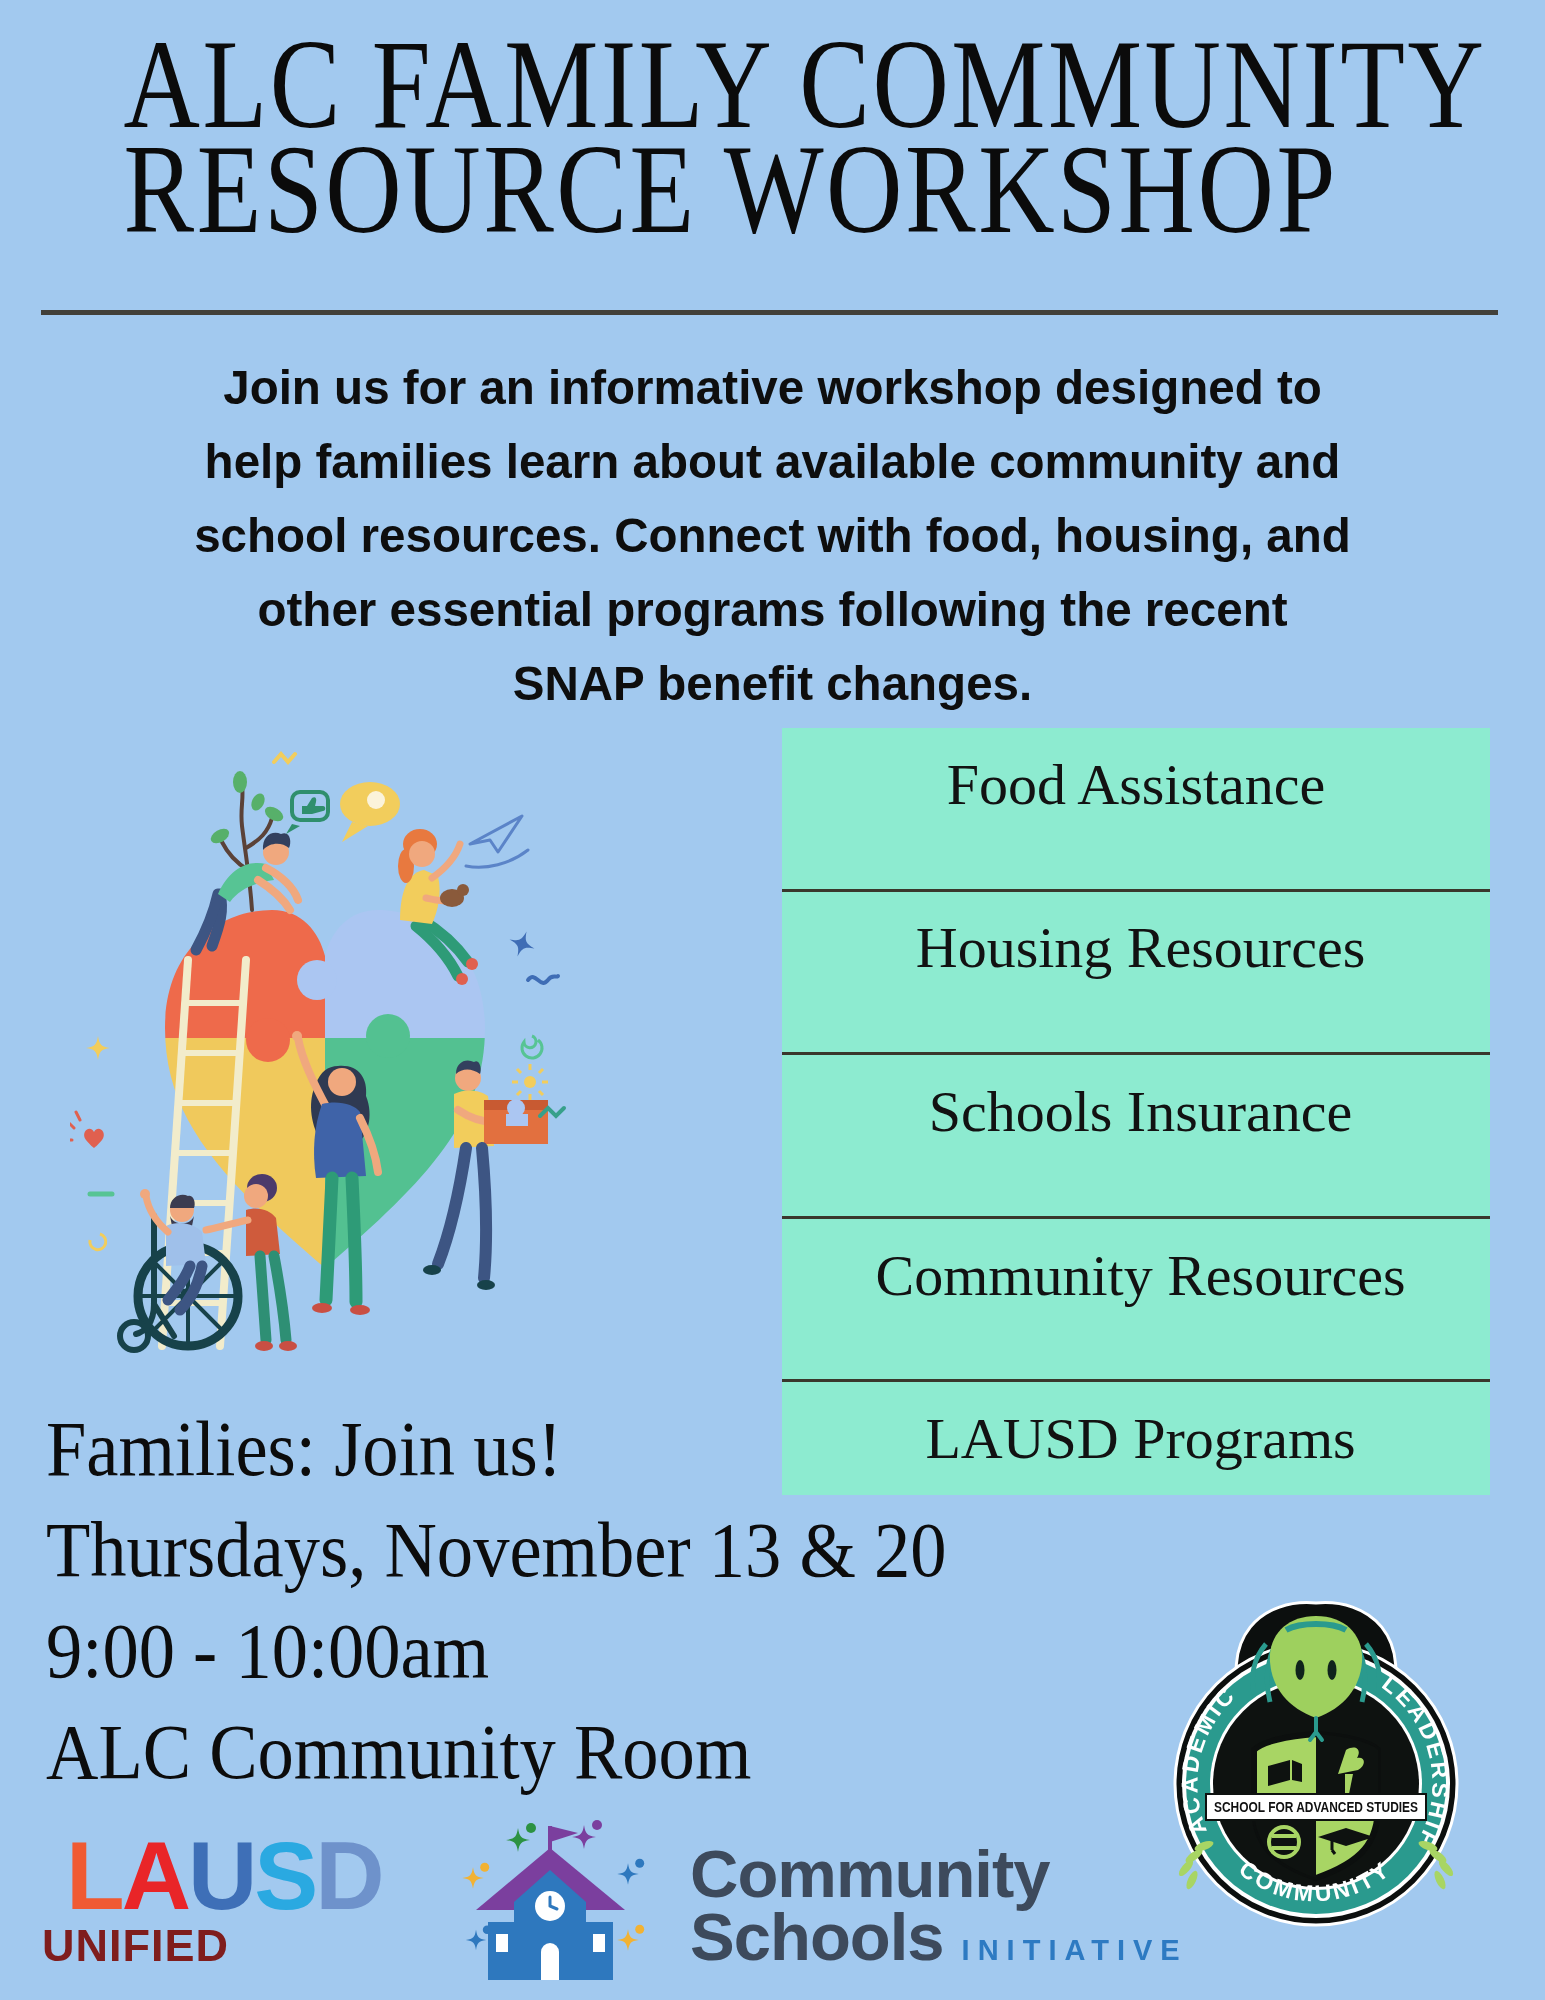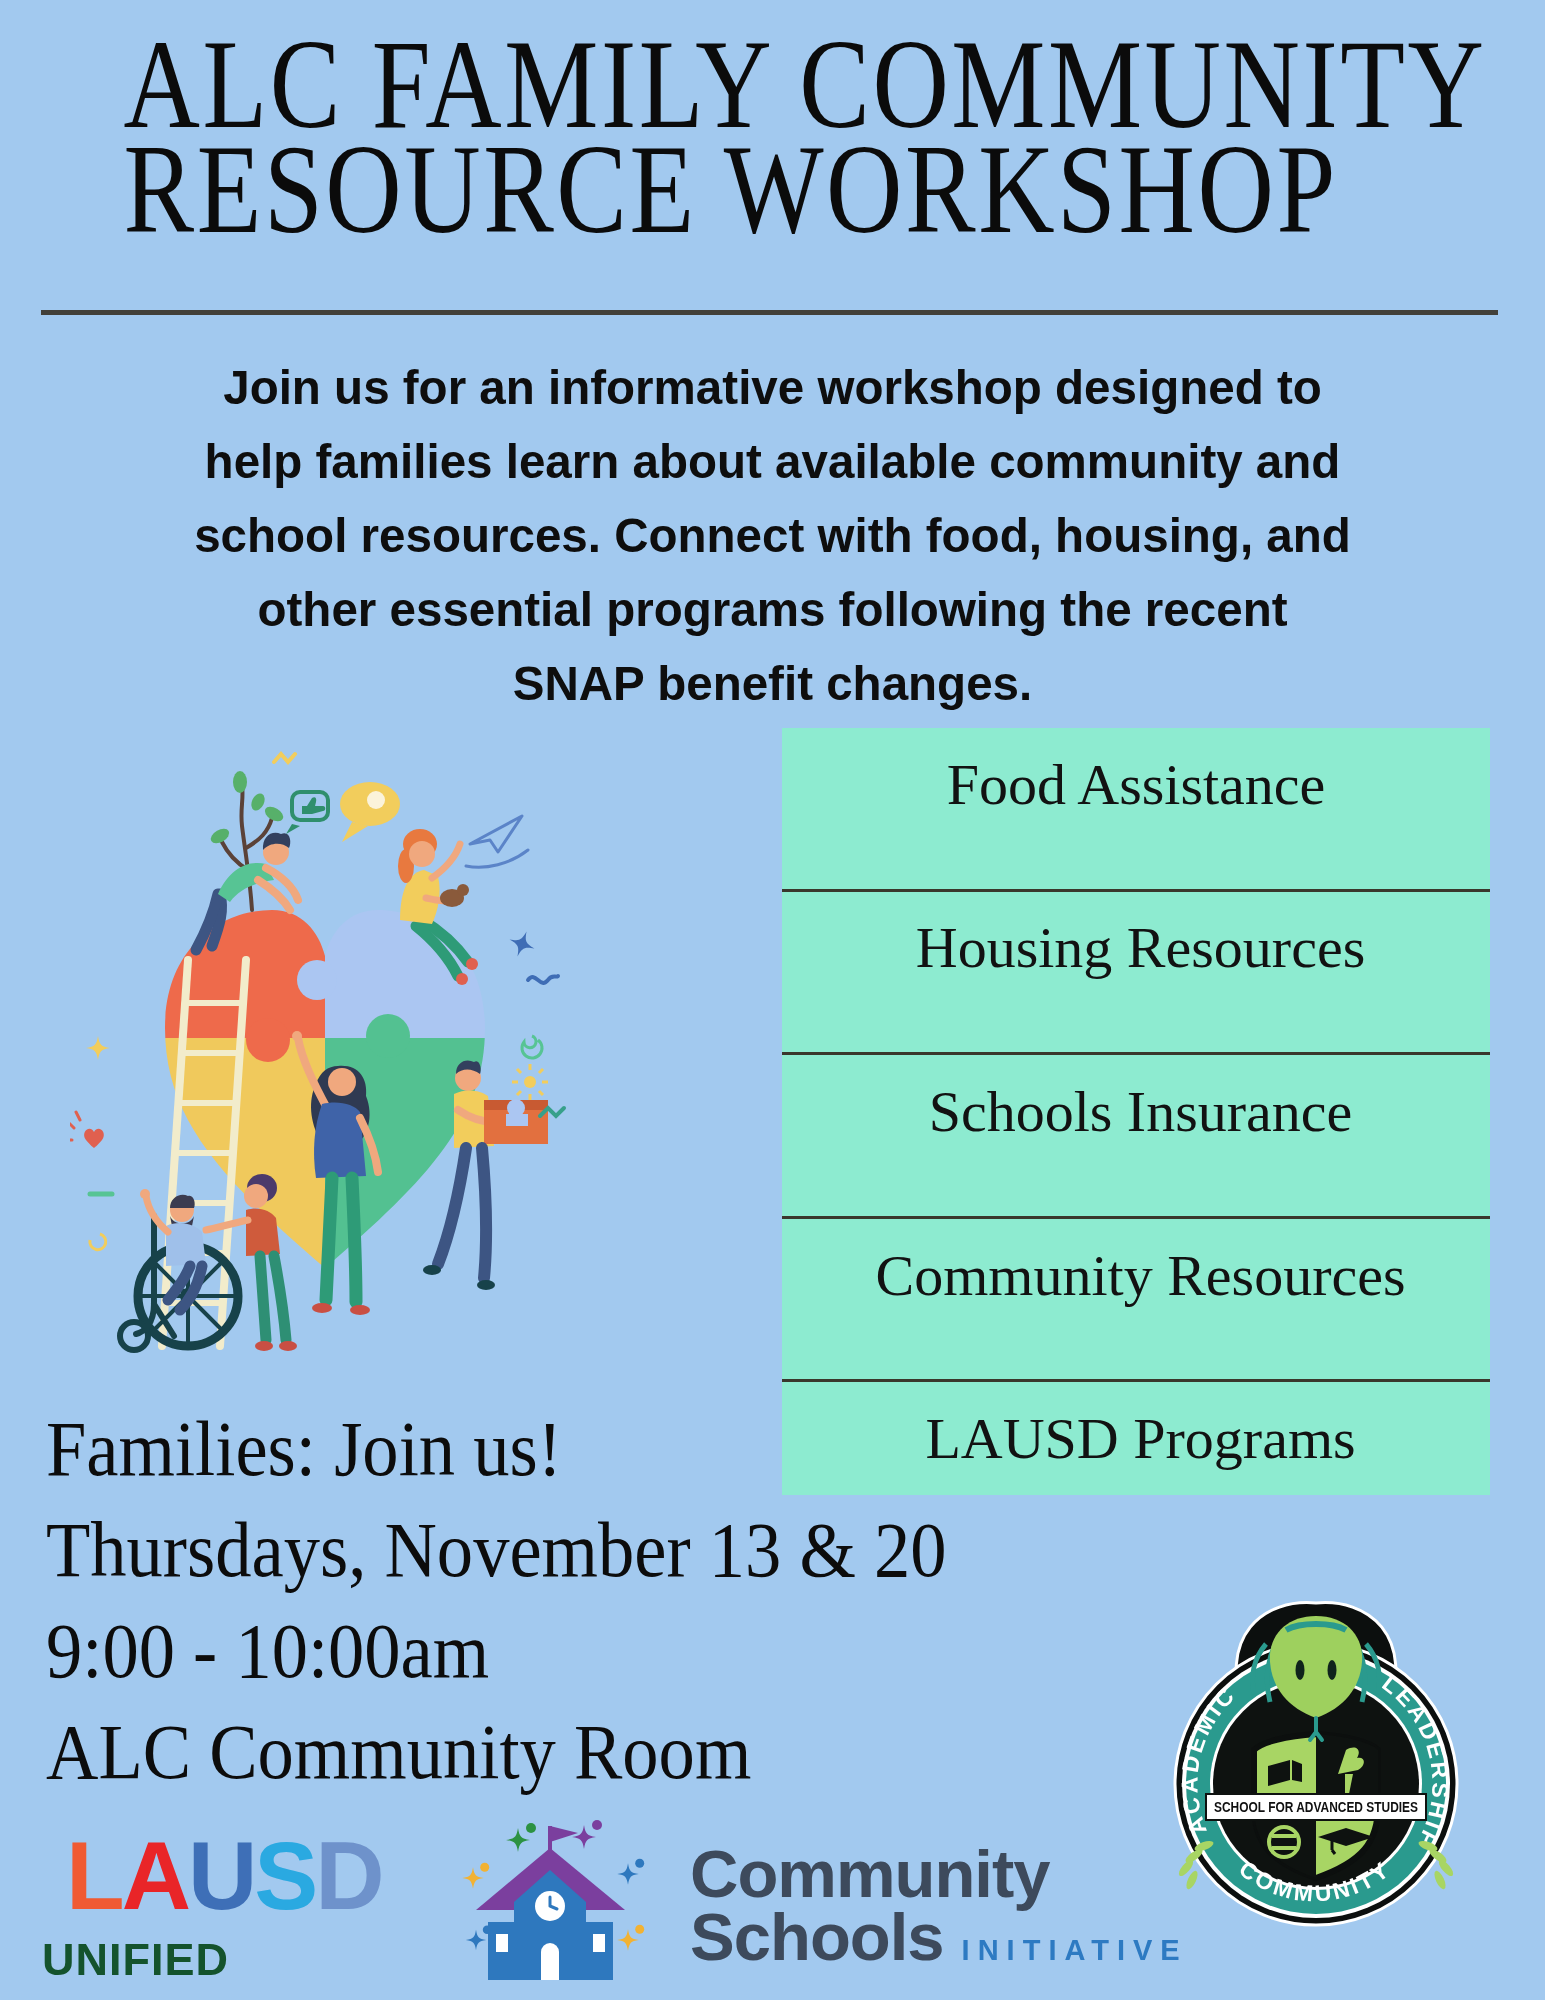--- a/index.html
+++ b/index.html
@@ -32,21 +32,21 @@
   .detail-line{
     font-family:"Liberation Serif",serif;font-size:78px;line-height:101px;
     color:#0c0c0c;white-space:nowrap;transform:scaleX(0.93);transform-origin:left center;
   }
   
   .art{position:absolute;left:70px;top:748px;width:520px;height:660px;}
   .lausd{position:absolute;left:42px;top:1834px;}
   .lausd-word{font-size:96px;font-weight:700;line-height:84px;letter-spacing:-3px;margin-left:24px;}
   .lausd-word .l1{color:#f05a33}.lausd-word .l2{color:#e92528}.lausd-word .l3{color:#3e6fb7}
   .lausd-word .l4{color:#2aa9e1}.lausd-word .l5{color:#6e92cb}
-  .lausd-unified{font-size:45px;font-weight:700;color:#14532d;letter-spacing:1px;margin-top:16px;}
+  .lausd-unified{font-size:45px;font-weight:700;color:#7f1d1d;letter-spacing:1px;margin-top:2px;}
   .school-icon{position:absolute;left:448px;top:1812px;width:205px;height:190px;}
   .cs{position:absolute;left:690px;top:1842px;}
   .cs-line{font-size:67px;font-weight:700;color:#3d4a5c;line-height:63px;letter-spacing:-1px;}
   .cs-tag{font-size:29px;font-weight:700;color:#2d7ac2;letter-spacing:8px;margin-left:18px;}
   .badge{position:absolute;left:1150px;top:1566px;width:332px;height:400px;}
   .ring-text{font-family:"Liberation Sans",sans-serif;font-size:23px;font-weight:700;letter-spacing:3px;fill:#ffffff;}
   .banner-text{font-family:"Liberation Sans",sans-serif;font-size:14px;font-weight:700;fill:#101010;}
 </style>
 </head>
 <body>

